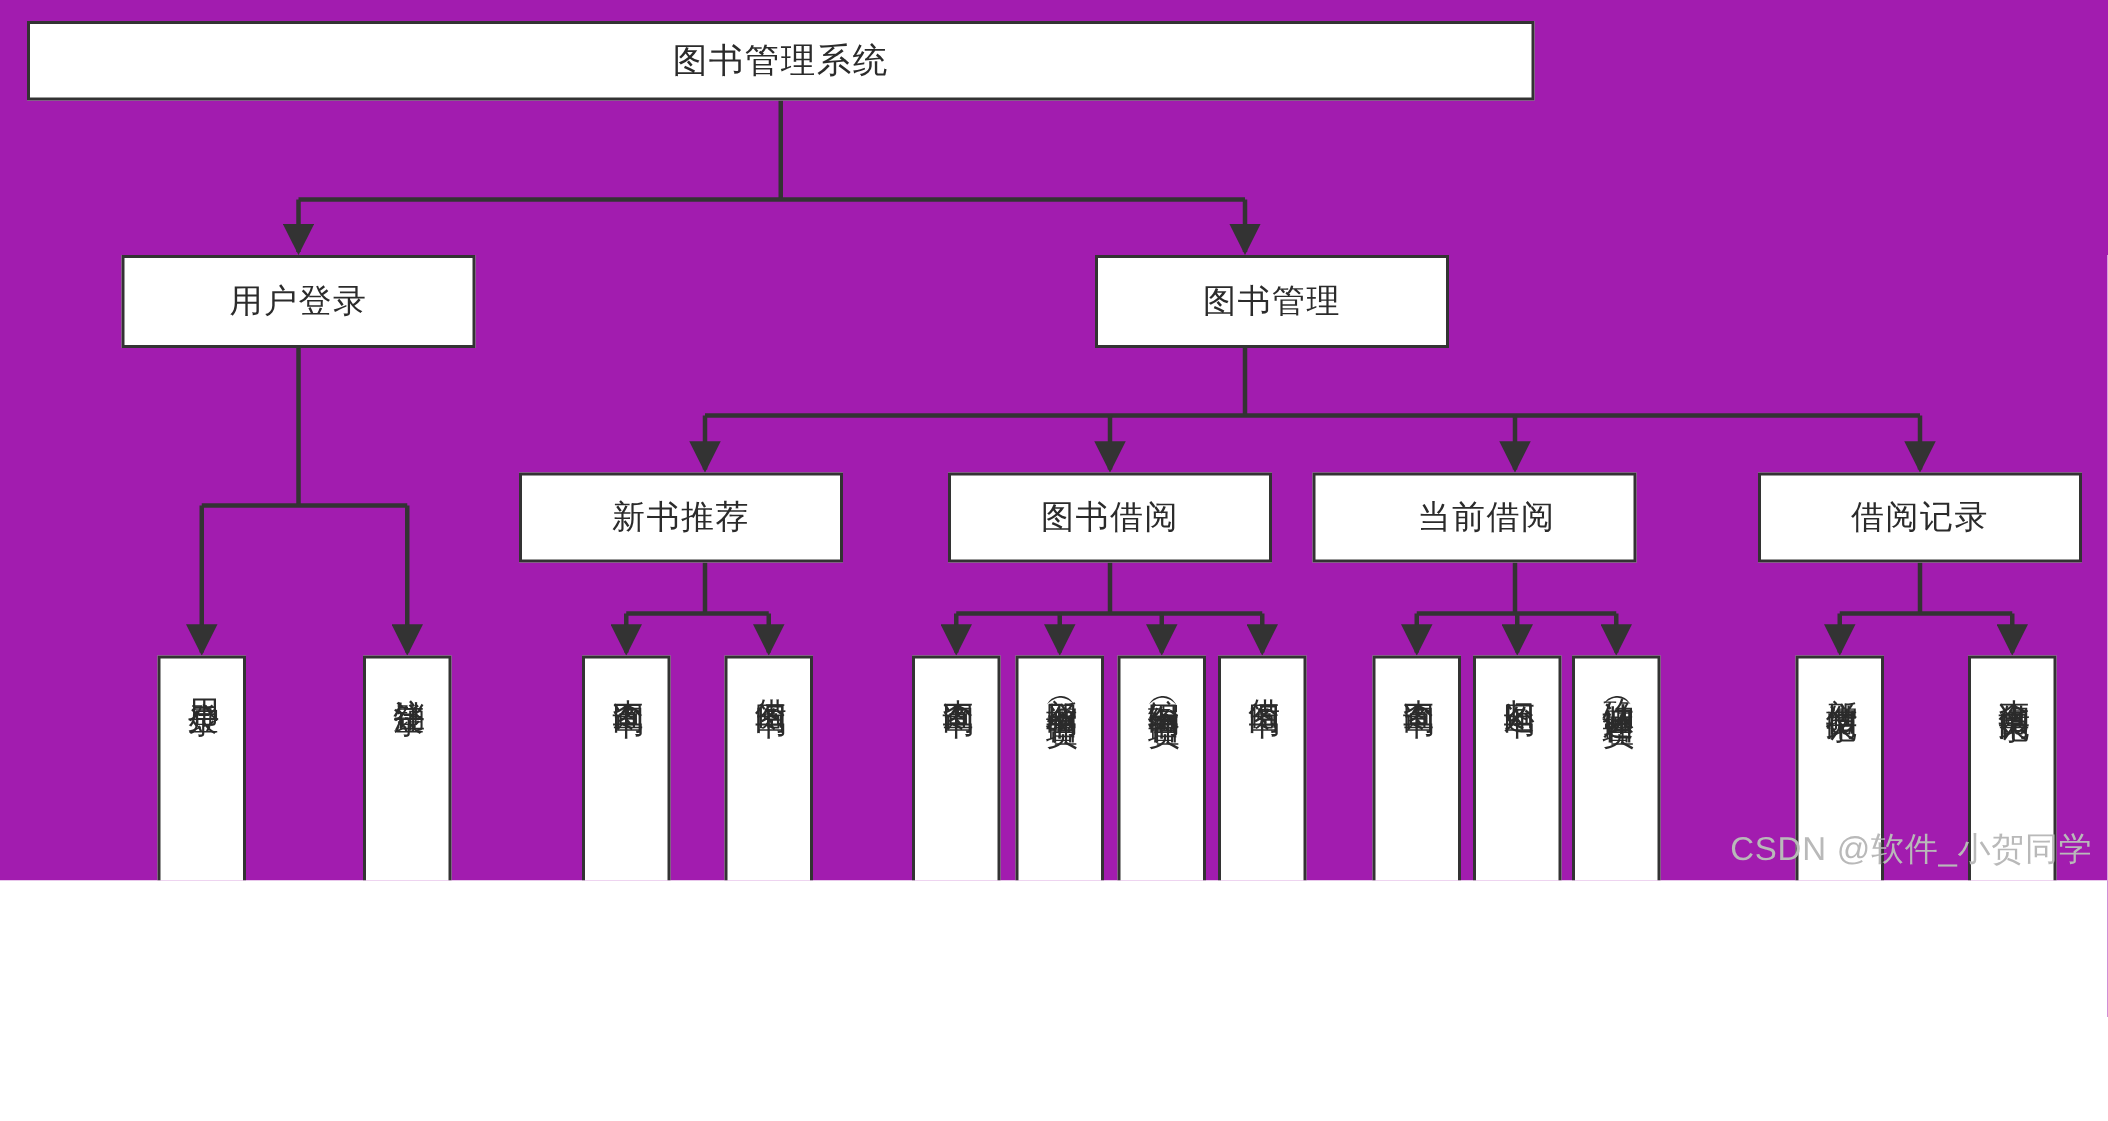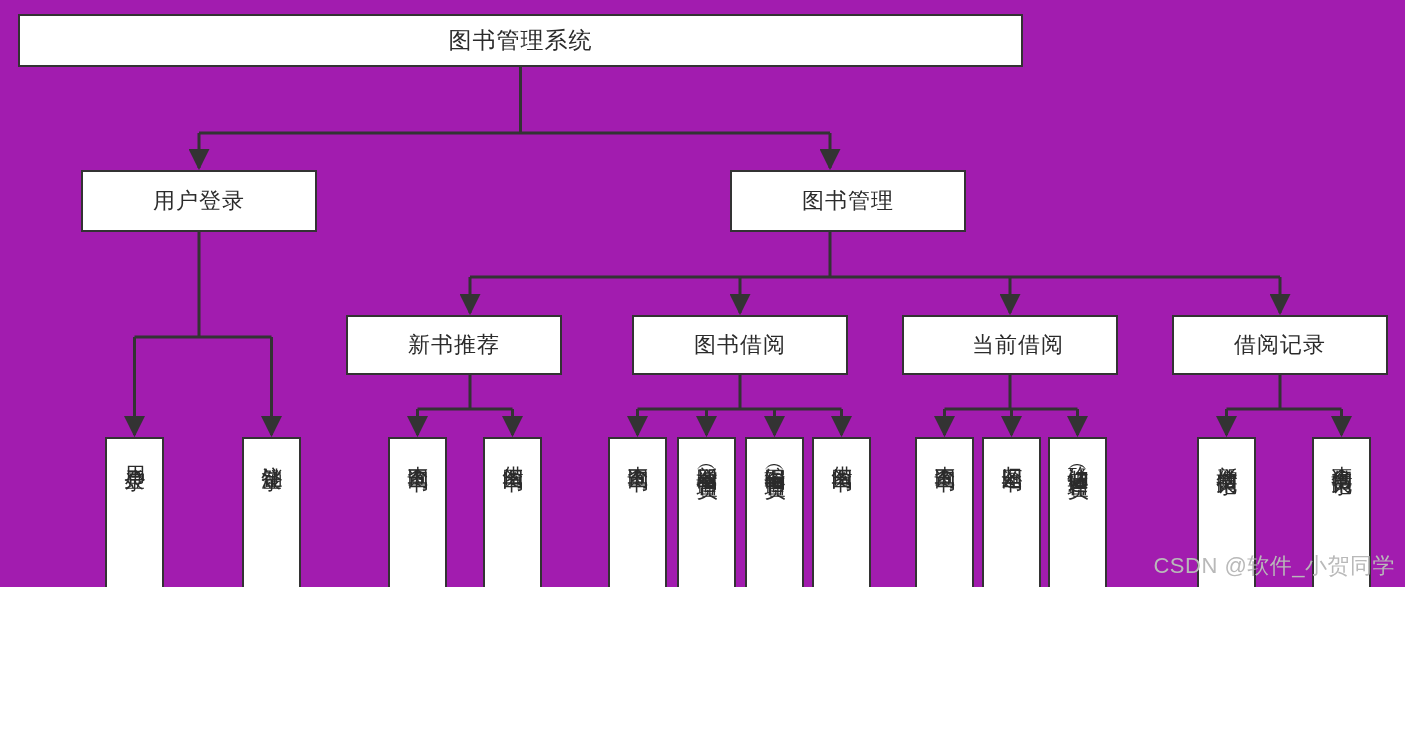--- a/index.html
+++ b/index.html
@@ -129,21 +129,21 @@
   <div class="node horizontal" style="left: 730px; top: 170px; width: 236px; height: 62px;">
     <span>图书管理</span>
   </div>
 
   <div class="node horizontal" style="left: 346px; top: 315px; width: 216px; height: 60px; justify-content: center;">
     <span>新书推荐</span>
   </div>
   <div class="node horizontal" style="left: 632px; top: 315px; width: 216px; height: 60px;">
     <span>图书借阅</span>
   </div>
-  <div class="node horizontal" style="left: 902px; top: 315px; width: 216px; height: 60px; padding-left: 16px;">
+  <div class="node horizontal" style="left: 875px; top: 315px; width: 216px; height: 60px; padding-left: 16px;">
     <span>当前借阅</span>
   </div>
   <div class="node horizontal" style="left: 1172px; top: 315px; width: 216px; height: 60px; justify-content: center;">
     <span>借阅记录</span>
   </div>
 
   <div class="node vertical" style="left: 105px; top: 437px; width: 59px; height: 298px;">
     <span class="vlabel">用户登录</span>
   </div>
   <div class="node vertical" style="left: 242px; top: 437px; width: 59px; height: 298px;">

